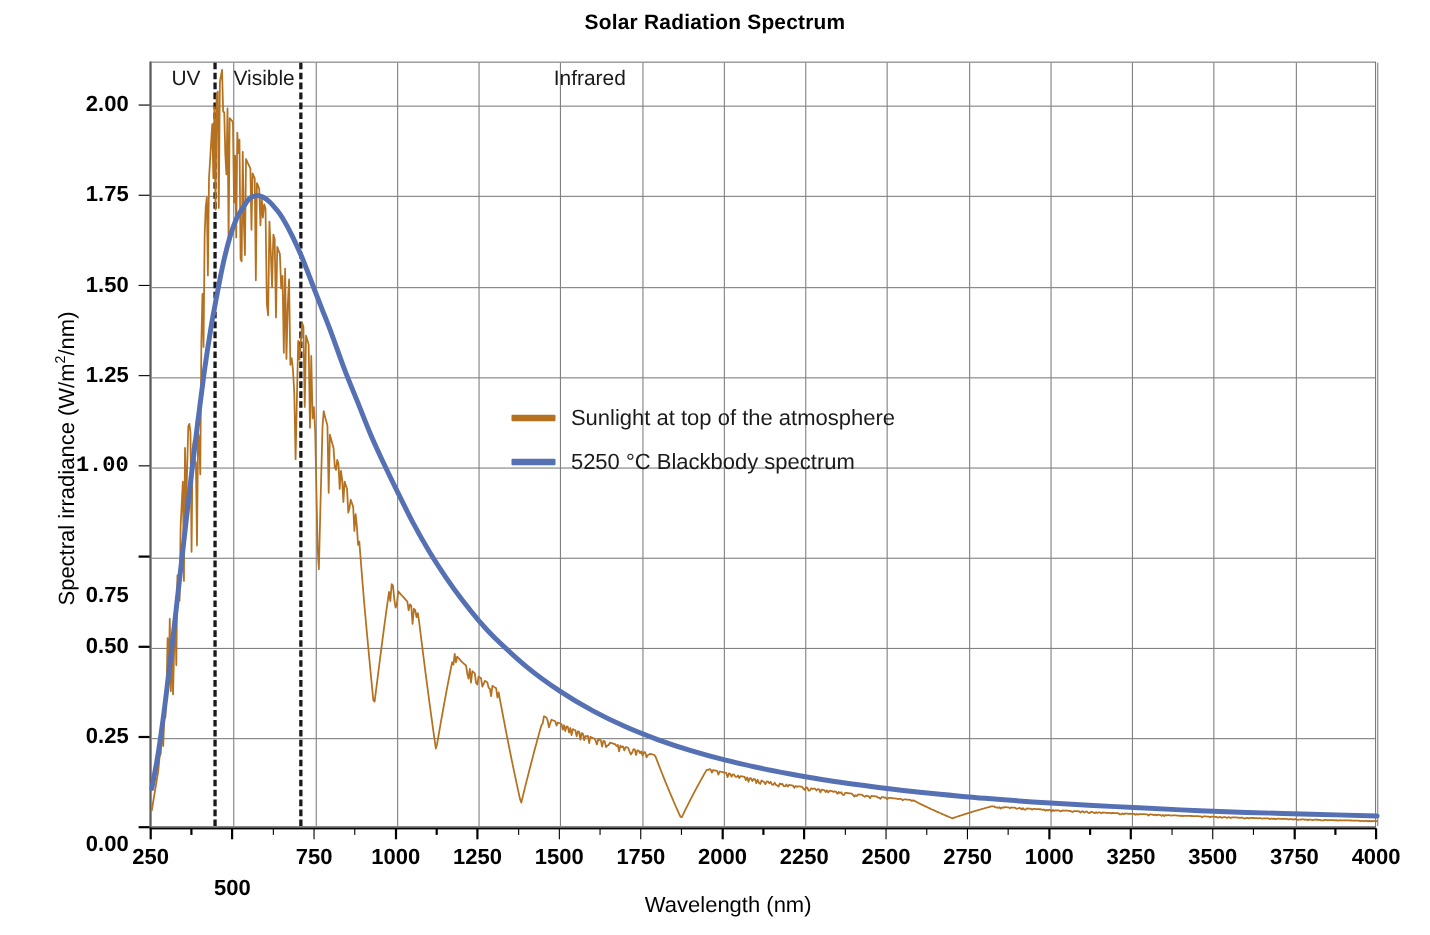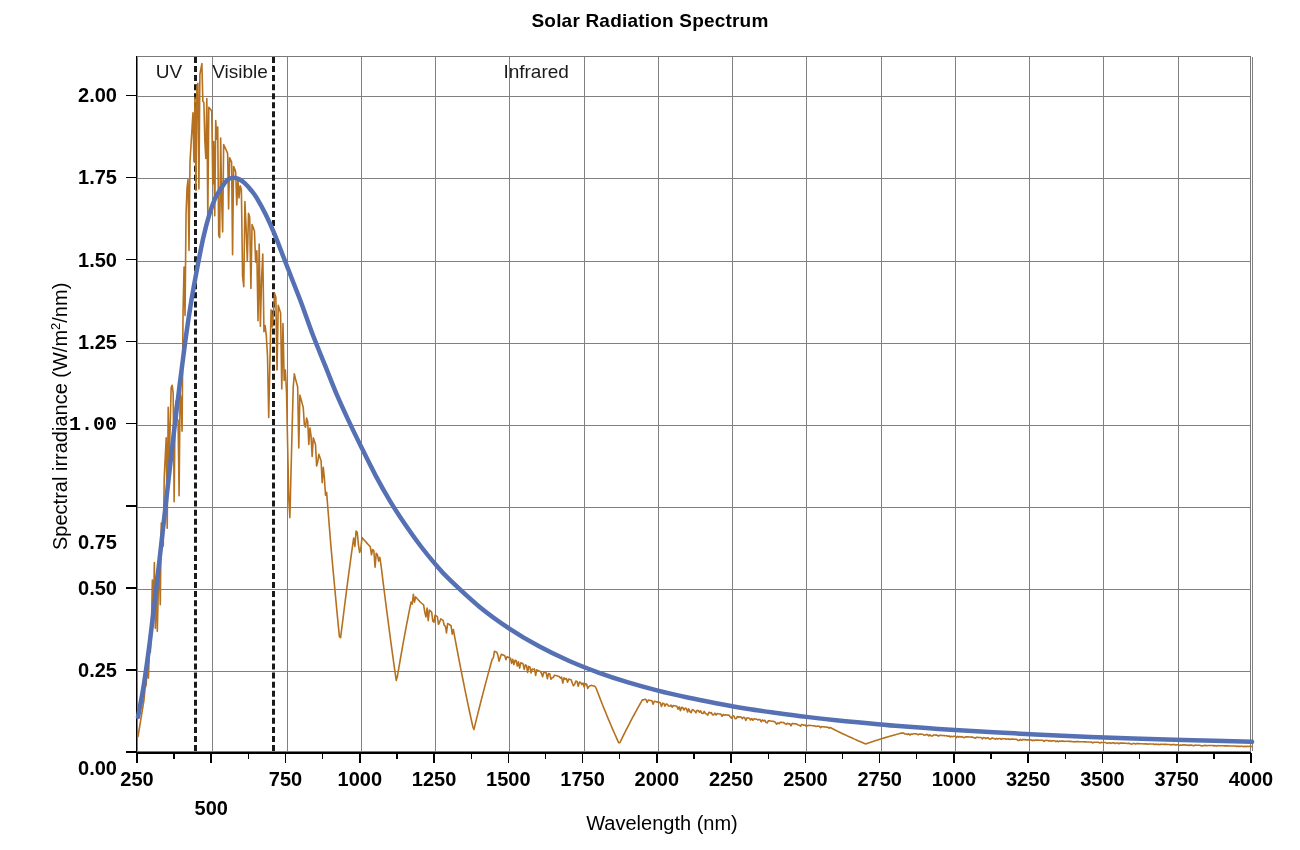--- a/index.html
+++ b/index.html
@@ -287,15 +287,23 @@
       <div class="tick-major-y" style="left: 126px; top: 176.672px;"></div>
       <div class="ytick-label" style="left: 45px; width: 72px; top: 177.472px;">1.75</div>
       <div class="tick-major-y" style="left: 126px; top: 94.5962px;"></div>
       <div class="ytick-label" style="left: 45px; width: 72px; top: 95.3962px;">2.00</div>
     </div>
 
   <div id="xaxis-label">Wavelength (nm)</div>
   <div id="yaxis-label"><span>Spectral irradiance (W/m</span><sup>2</sup><span>/nm)</span></div>
 
   <div id="legend">
+      <div class="legend-row">
+        <span class="legend-swatch" style="background: rgb(181, 113, 31);"></span>
+        <span class="legend-text">Sunlight at top of the atmosphere</span>
+      </div>
+      <div class="legend-row">
+        <span class="legend-swatch" style="background: rgb(85, 112, 179);"></span>
+        <span class="legend-text">5250 °C Blackbody spectrum</span>
+      </div>
     </div>
 
 </div>
 
 </body></html>

